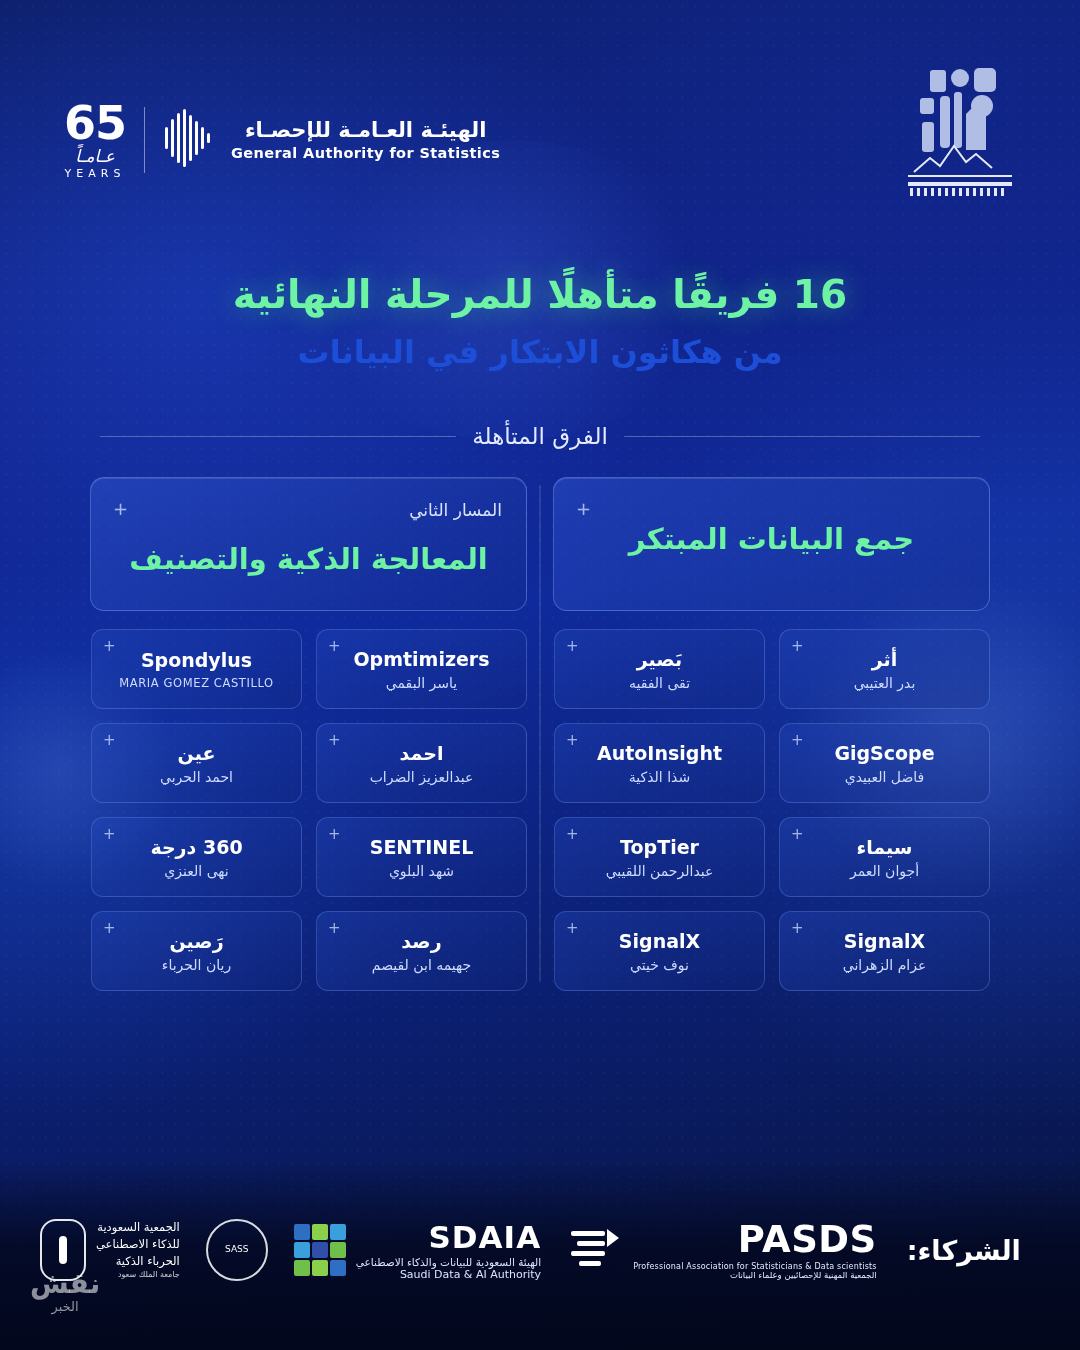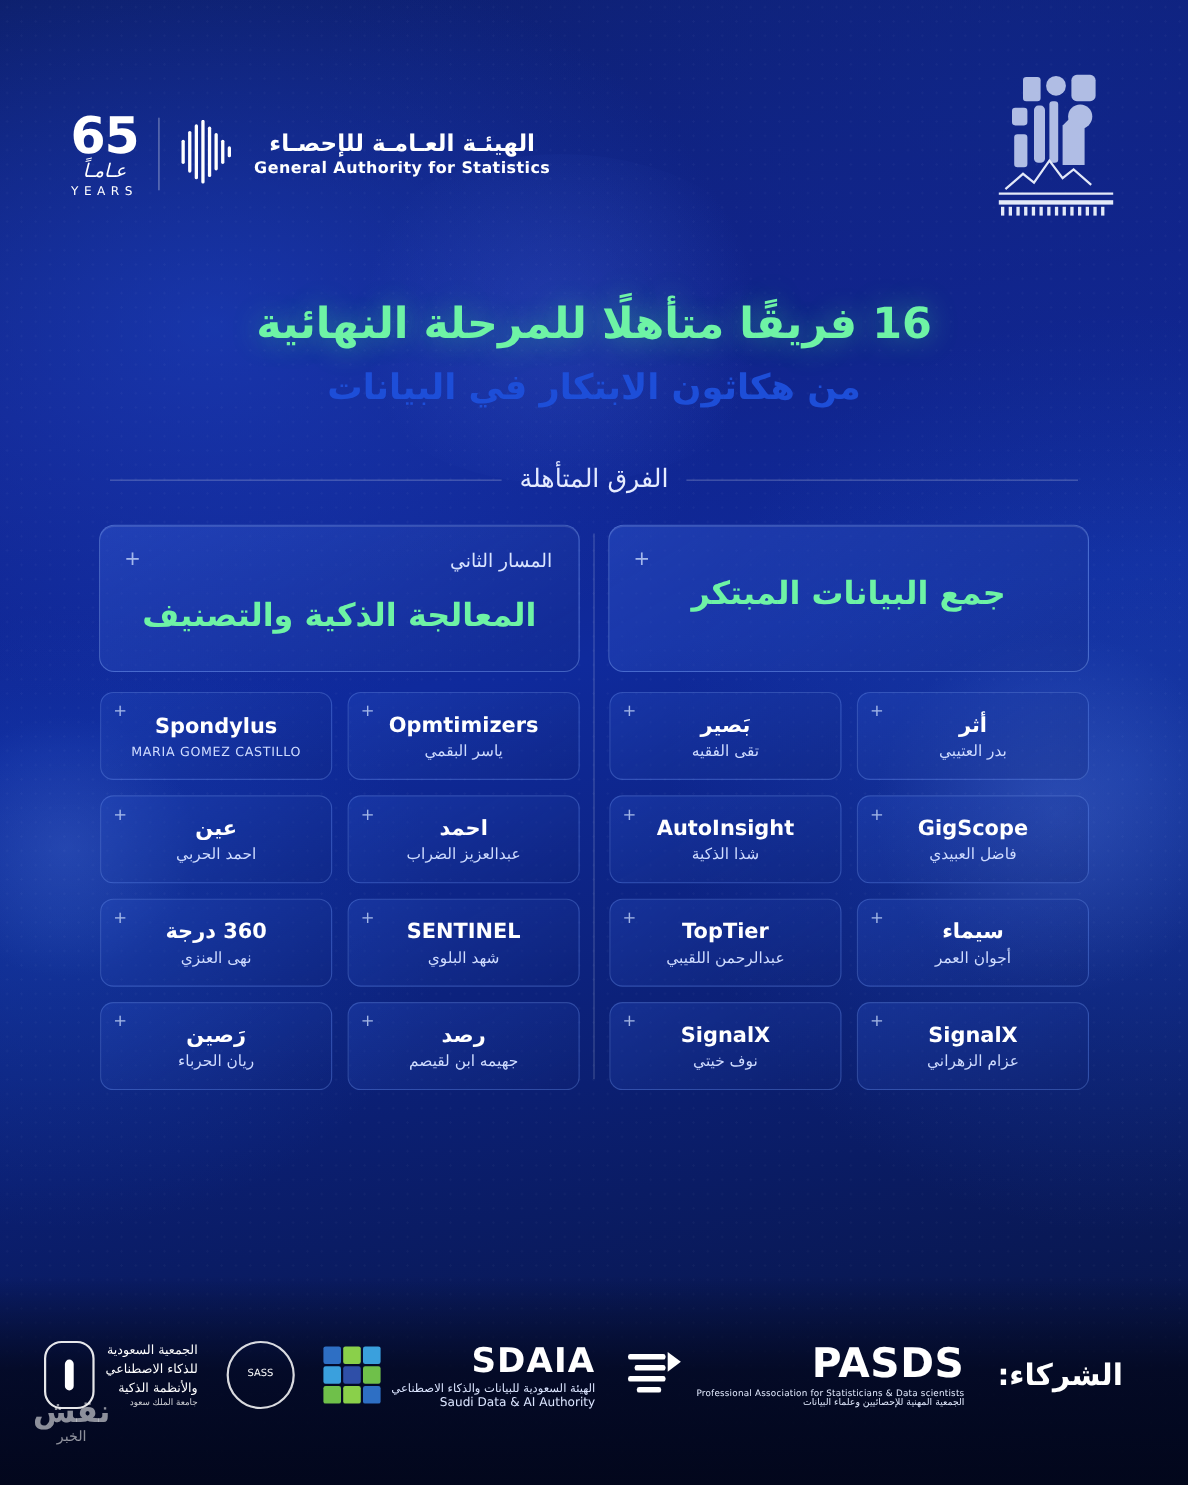--- a/index.html
+++ b/index.html
@@ -413,21 +413,21 @@
   <div class="p-logo">
     <div class="sass-badge">
       <span>SASS</span>
     </div>
   </div>
 
   <div class="saudi-ai">
     <div class="saudi-ai-text">
       <div>الجمعية السعودية</div>
       <div>للذكاء الاصطناعي</div>
-      <div>والأنظمة الذكية</div>
+      <div>الحرباء الذكية</div>
       <div style="font-size:8px;opacity:.8">جامعة الملك سعود</div>
     </div>
     <div class="saudi-ai-mark">
       <svg width="26" height="40" viewBox="0 0 26 40" aria-hidden="true">
         <rect x="9" y="6" width="8" height="28" rx="4" fill="#ffffff"></rect>
       </svg>
     </div>
   </div>
 
   <div class="watermark">

